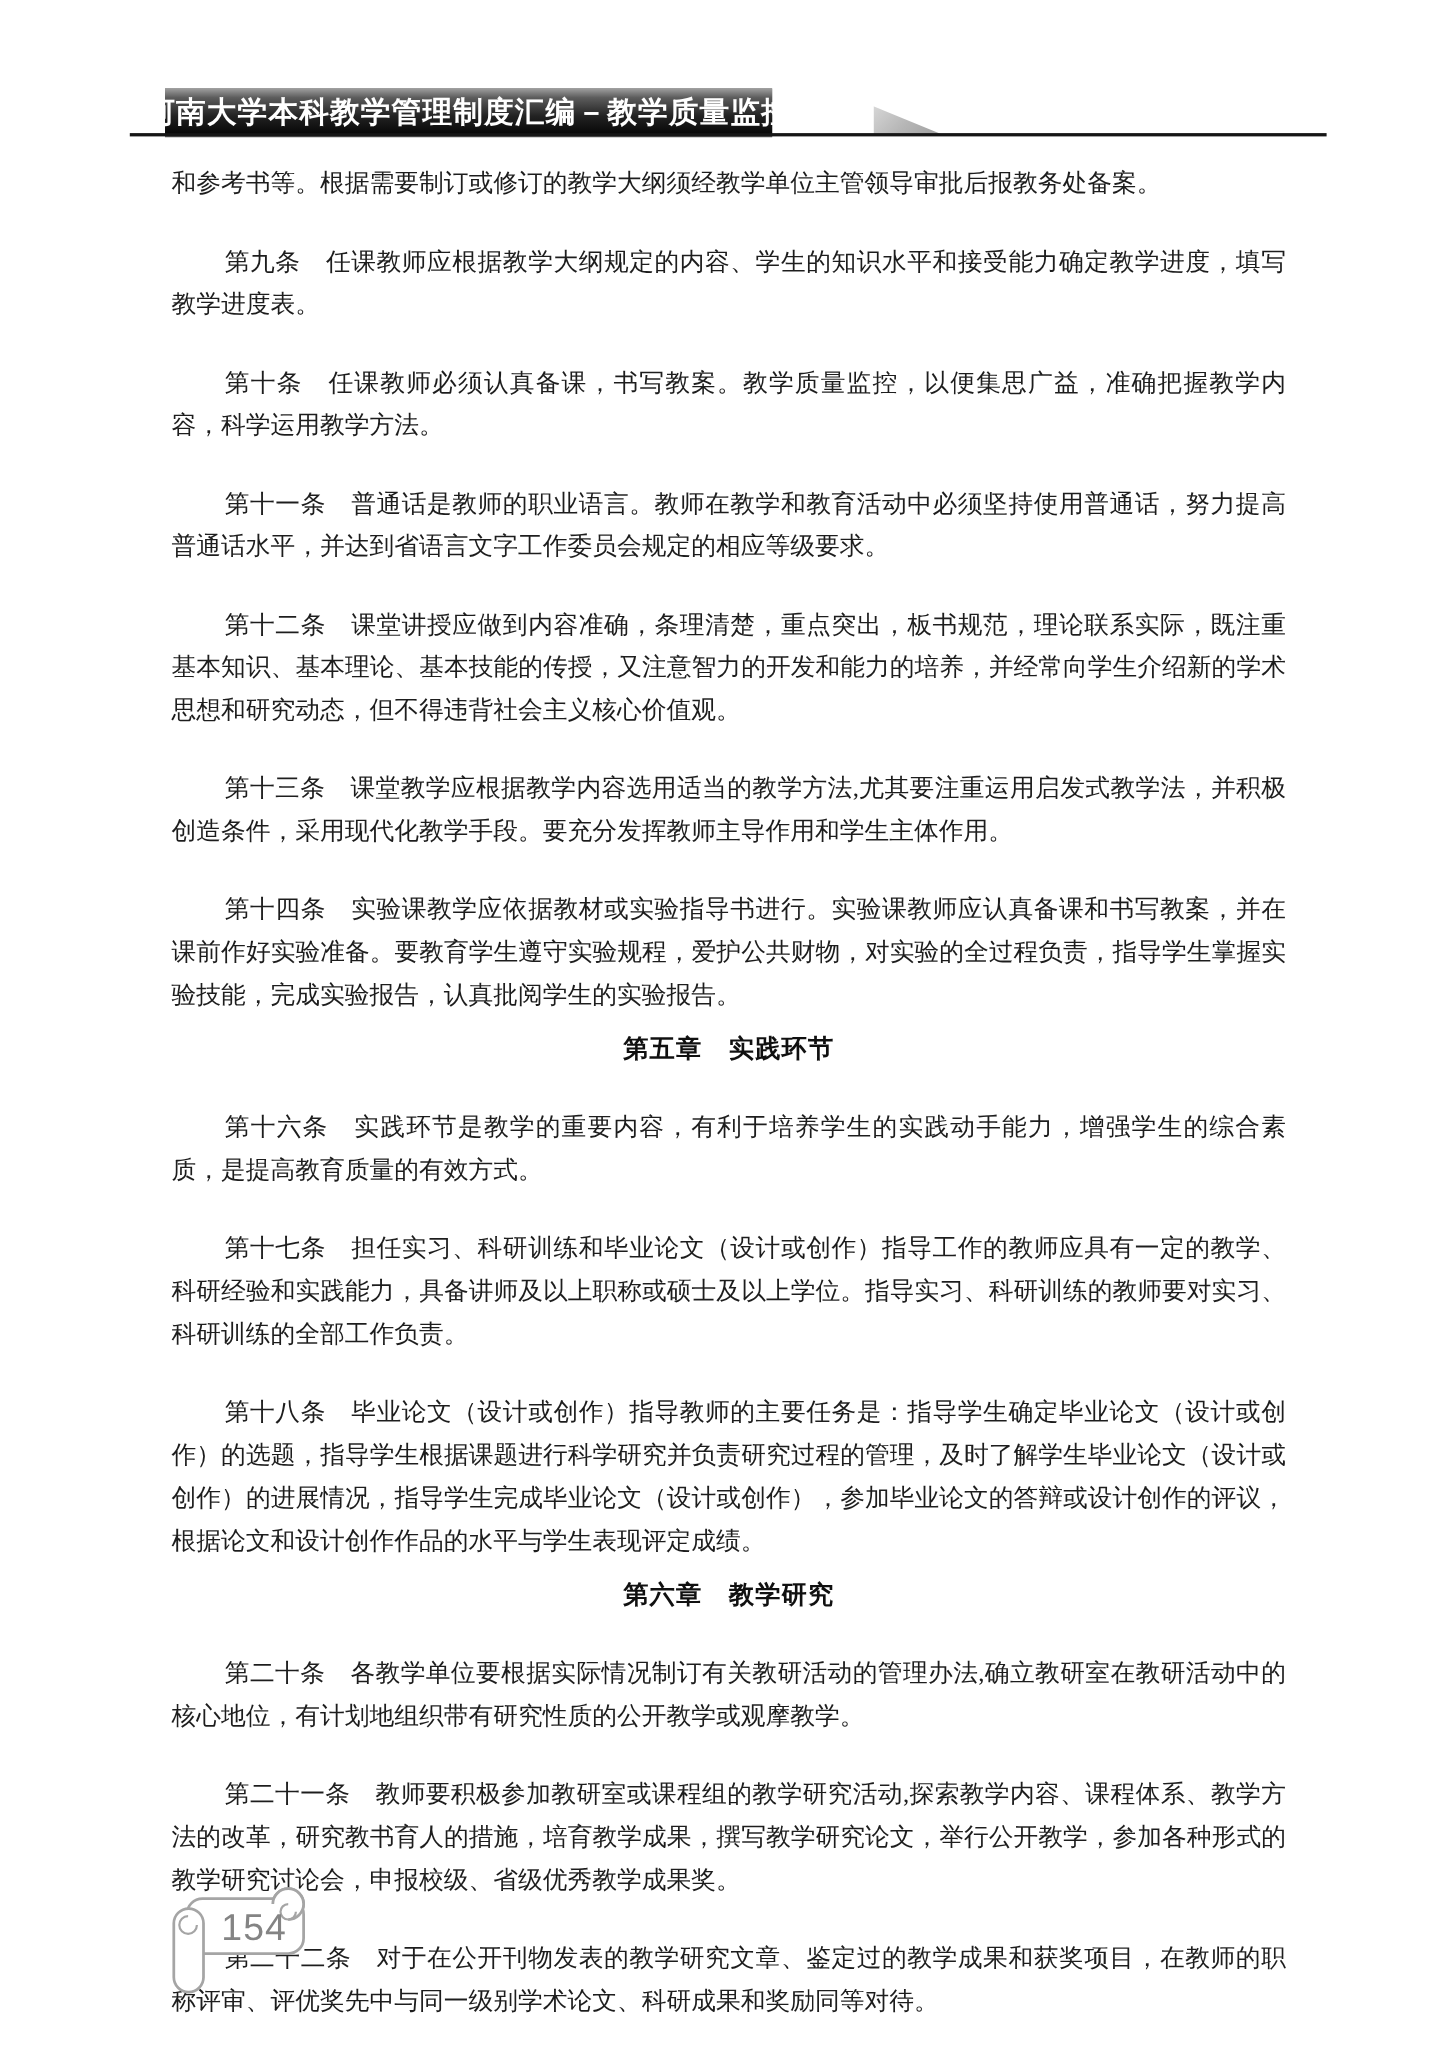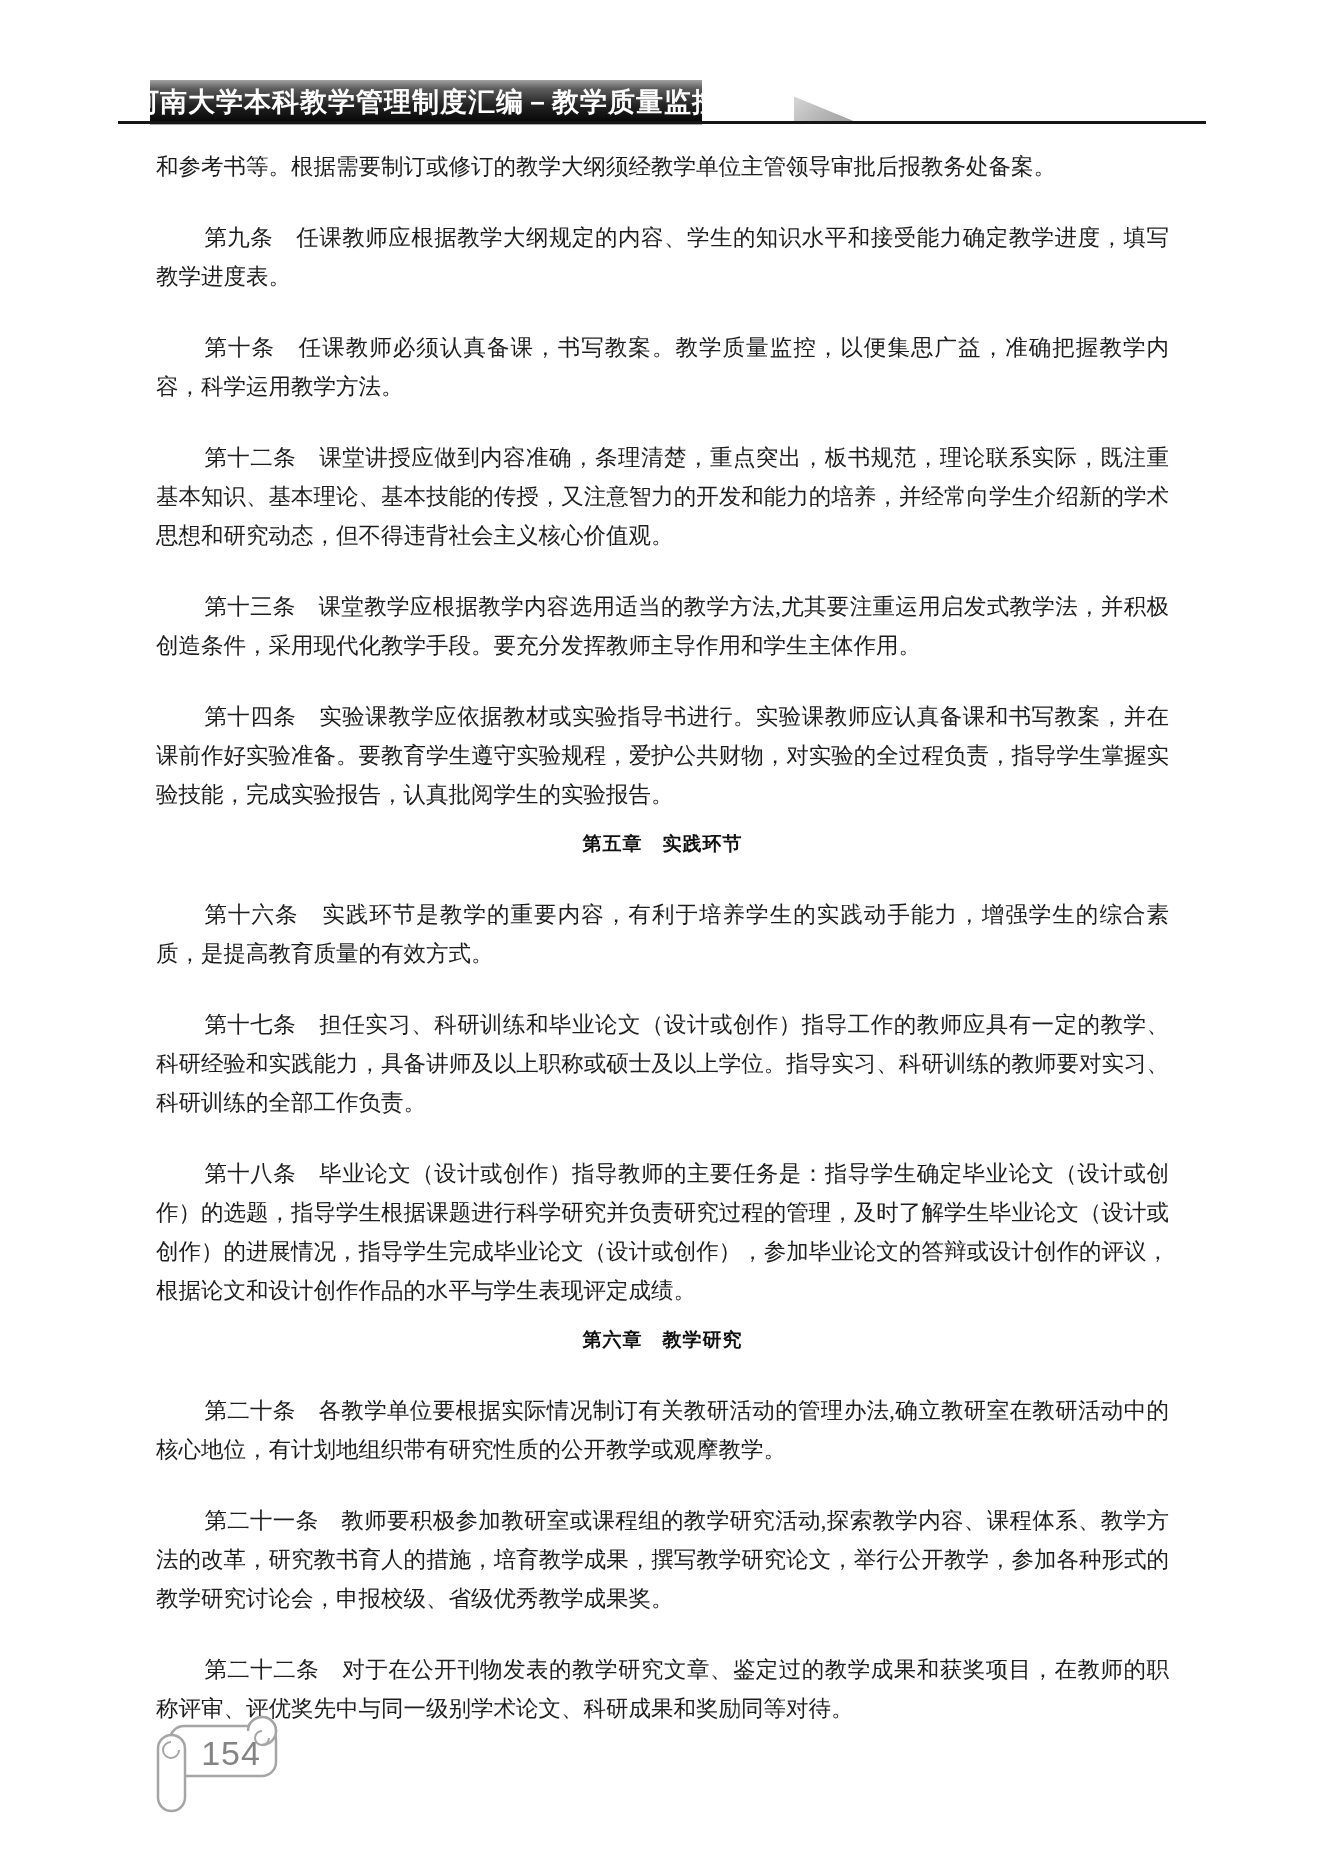--- a/index.html
+++ b/index.html
@@ -53,21 +53,21 @@
     color: #1d1d1d;
     font-size: 22.5px;
     line-height: 39px;
     text-align: justify;
     text-justify: inter-ideograph;
   }
   .para { text-indent: 0; }
   .para.indent { text-indent: 2.15em; margin-top: 32px; }
   .chapter {
     font-family: "Liberation Sans", "DejaVu Sans", sans-serif;
-    font-size: 19px;
+    font-size: 23px;
     font-weight: bold;
     color: #101010;
     text-align: center;
     text-indent: 0;
     letter-spacing: 1px;
     margin: 10px 0 15px 0;
   }
 
   
   .scroll-badge {
@@ -97,20 +97,21 @@
       <span class="banner-text">河南大学本科教学管理制度汇编－教学质量监控</span>
     </div>
     <div class="banner-arrow"></div>
     <div class="header-rule"></div>
   </header>
 
   <main class="doc-body" id="doc-body">
       <p class="para">和参考书等。根据需要制订或修订的教学大纲须经教学单位主管领导审批后报教务处备案。</p>
       <p class="para indent">第九条　任课教师应根据教学大纲规定的内容、学生的知识水平和接受能力确定教学进度，填写教学进度表。</p>
       <p class="para indent">第十条　任课教师必须认真备课，书写教案。教学质量监控，以便集思广益，准确把握教学内容，科学运用教学方法。</p>
+      <p class="para indent">第十一条　普通话是教师的职业语言。教师在教学和教育活动中必须坚持使用普通话，努力提高普通话水平，并达到省语言文字工作委员会规定的相应等级要求。</p>
       <p class="para indent">第十二条　课堂讲授应做到内容准确，条理清楚，重点突出，板书规范，理论联系实际，既注重基本知识、基本理论、基本技能的传授，又注意智力的开发和能力的培养，并经常向学生介绍新的学术思想和研究动态，但不得违背社会主义核心价值观。</p>
       <p class="para indent">第十三条　课堂教学应根据教学内容选用适当的教学方法,尤其要注重运用启发式教学法，并积极创造条件，采用现代化教学手段。要充分发挥教师主导作用和学生主体作用。</p>
       <p class="para indent">第十四条　实验课教学应依据教材或实验指导书进行。实验课教师应认真备课和书写教案，并在课前作好实验准备。要教育学生遵守实验规程，爱护公共财物，对实验的全过程负责，指导学生掌握实验技能，完成实验报告，认真批阅学生的实验报告。</p>
       <h2 class="chapter">第五章　实践环节</h2>
       <p class="para indent">第十六条　实践环节是教学的重要内容，有利于培养学生的实践动手能力，增强学生的综合素质，是提高教育质量的有效方式。</p>
       <p class="para indent">第十七条　担任实习、科研训练和毕业论文（设计或创作）指导工作的教师应具有一定的教学、科研经验和实践能力，具备讲师及以上职称或硕士及以上学位。指导实习、科研训练的教师要对实习、科研训练的全部工作负责。</p>
       <p class="para indent">第十八条　毕业论文（设计或创作）指导教师的主要任务是：指导学生确定毕业论文（设计或创作）的选题，指导学生根据课题进行科学研究并负责研究过程的管理，及时了解学生毕业论文（设计或创作）的进展情况，指导学生完成毕业论文（设计或创作），参加毕业论文的答辩或设计创作的评议，根据论文和设计创作作品的水平与学生表现评定成绩。</p>
       <h2 class="chapter">第六章　教学研究</h2>
       <p class="para indent">第二十条　各教学单位要根据实际情况制订有关教研活动的管理办法,确立教研室在教研活动中的核心地位，有计划地组织带有研究性质的公开教学或观摩教学。</p>
       <p class="para indent">第二十一条　教师要积极参加教研室或课程组的教学研究活动,探索教学内容、课程体系、教学方法的改革，研究教书育人的措施，培育教学成果，撰写教学研究论文，举行公开教学，参加各种形式的教学研究讨论会，申报校级、省级优秀教学成果奖。</p>

